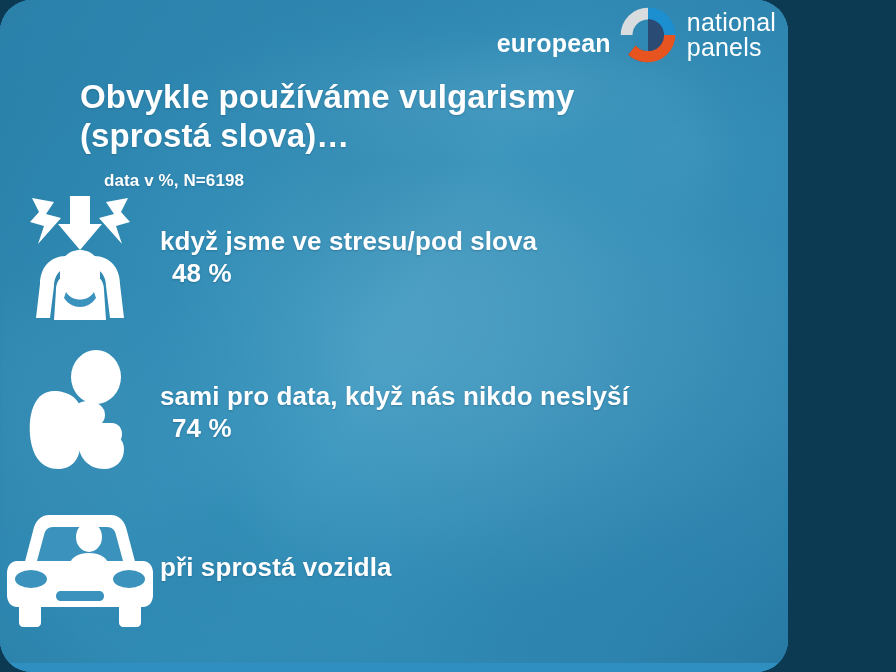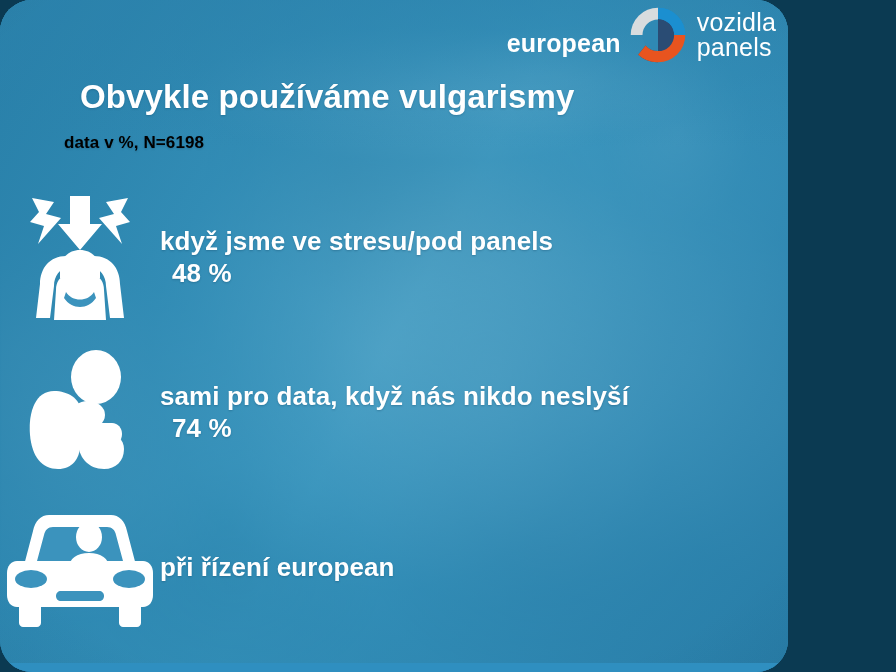--- a/index.html
+++ b/index.html
@@ -122,26 +122,27 @@
   .title {
     color: #ffffff;
     font-size: 33px;
     font-weight: bold;
     line-height: 1.17;
     letter-spacing: .1px;
     margin: 16px;
     text-shadow: 0 1px 2px rgba(10,55,82,.25);
   }
   .subtitle {
-    color: #000000;
+    color: #ffffff;
     font-size: 17px;
     font-weight: bold;
     margin-top: 5px;
     letter-spacing: .1px;
     text-shadow: 0 1px 2px rgba(10,55,82,.25);
+    margin-left: 40px;
   }
 
   
   .rows {
     position: absolute;
     left: 0;
     top: 180px;
     width: 896px;
   }
   .row {
@@ -203,28 +204,29 @@
       <path d="M50 50 L50 24 A26 26 0 0 1 76 50 Z" fill="#2a4c74"></path>
       <path d="M50 50 L76 50 A26 26 0 0 1 50 76 Z" fill="#2a4c74"></path>
 
       <path d="M50 50 L50 76 A26 26 0 0 1 30 67 L18 82 A45 45 0 0 0 50 94 Z" fill="#2a4c74"></path>
 
       <path d="M30 67 A26 26 0 0 0 50 76 L50 94 A45 45 0 0 1 18 82 Z" fill="#e8541f"></path>
 
       <path d="M50 6 A44 44 0 0 1 94 50 L76 50 A26 26 0 0 0 50 24 Z" fill="#1b8fd0"></path>
     </svg>
     <div class="logo-words">
-      <div>vozidla</div>
+      <div>national</div>
       <div>panels</div>
     </div>
   </div>
 
   <div class="heading">
     <div class="title">
       <div>Obvykle používáme vulgarismy</div>
+      <div>(sprostá slova)…</div>
     </div>
     <div class="subtitle">data v %, N=6198</div>
   </div>
 
   <div class="rows">
 
     <div class="row">
       <div class="row-icon">
         <svg width="128" height="132" viewBox="0 0 128 132">
           <g fill="#ffffff">
@@ -241,21 +243,21 @@
 
             <path d="M52 76 C44 76 38 84 38 94 L34 126 L20 126 L24 92 C24 76 34 64 50 64 Z"></path>
 
             <path d="M76 76 C84 76 90 84 90 94 L94 126 L108 126 L104 92 C104 76 94 64 78 64 Z"></path>
 
             <path d="M50 100 C56 110 72 110 78 100 L80 106 C72 118 56 118 48 106 Z" fill="#3b93bd"></path>
           </g>
         </svg>
       </div>
       <div class="row-text">
-        <div class="row-label">když jsme ve stresu/pod panels</div>
+        <div class="row-label">když jsme ve stresu/pod slova</div>
         <div class="row-value">48 %</div>
       </div>
     </div>
 
     <div class="row">
       <div class="row-icon">
         <svg width="120" height="128" viewBox="0 0 120 128">
           <g fill="#ffffff">
 
             <ellipse cx="76" cy="28" rx="25" ry="27"></ellipse>
@@ -297,20 +299,20 @@
 
             <path d="M54 82 L92 82 C95 82 97 84 97 87 C97 90 95 92 92 92 L54 92 C51 92 49 90 49 87 C49 84 51 82 54 82 Z" fill="#3b93bd"></path>
 
             <ellipse cx="82" cy="28" rx="13" ry="15"></ellipse>
 
             <path d="M82 44 C70 44 62 50 62 58 L102 58 C102 50 94 44 82 44 Z"></path>
           </g>
         </svg>
       </div>
       <div class="row-text">
-        <div class="row-label">při řízení european</div>
+        <div class="row-label">při sprostá vozidla</div>
       </div>
     </div>
 
   </div>
 
   <div class="bottom-bar" style="background-color: rgb(47, 143, 192);"></div>
 </div>
 
 </body></html>

